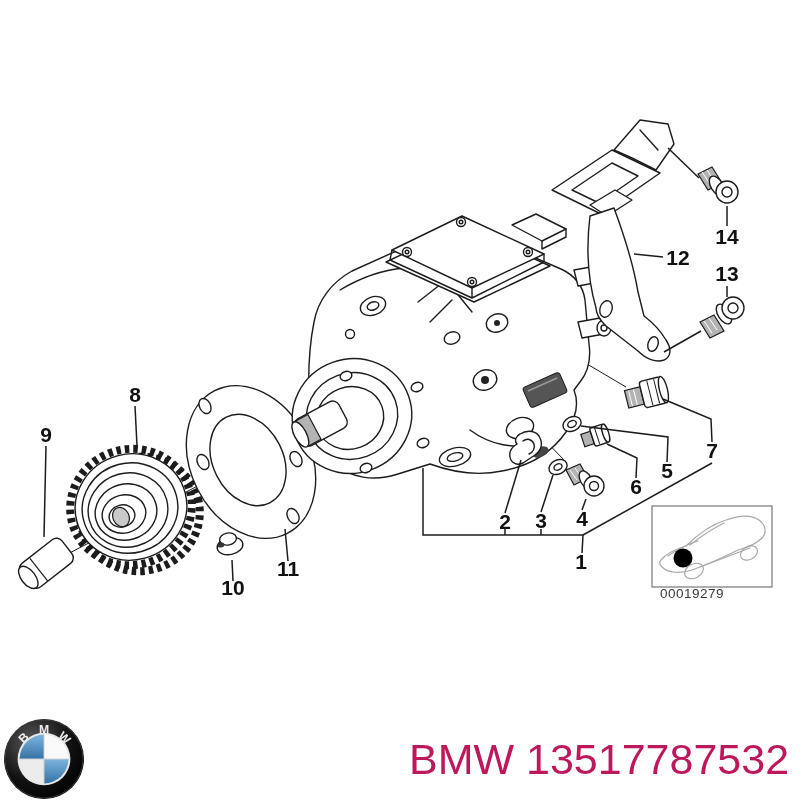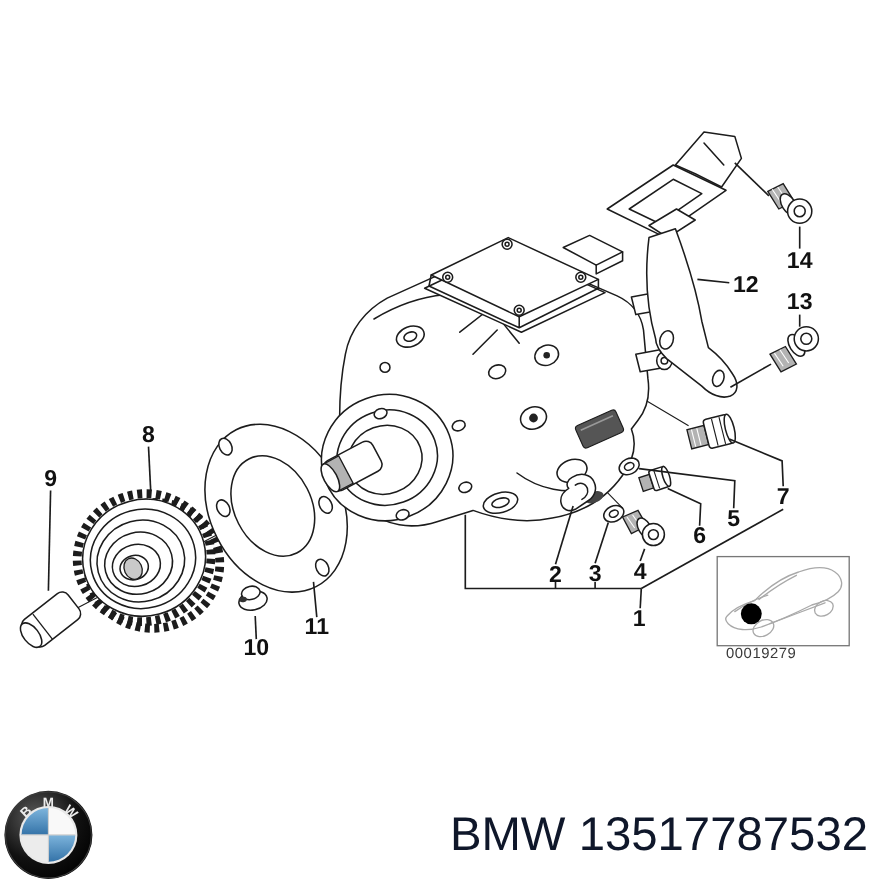--- a/index.html
+++ b/index.html
@@ -2,21 +2,21 @@
 <html><head>
 <meta charset="utf-8">
 <style>
   html,body{margin:0;padding:0;background:#ffffff;}
   #stage{position:relative;width:800px;height:800px;background:#ffffff;overflow:hidden;
          font-family:"Liberation Sans",sans-serif;}
   #drawing{position:absolute;left:0;top:0;}
   .callout{font-family:"Liberation Sans",sans-serif;font-weight:bold;font-size:21px;fill:#111;}
   .code-text{font-family:"Liberation Sans",sans-serif;font-size:13.5px;fill:#3a3a3a;letter-spacing:.5px;}
   .footer-text{position:absolute;left:409px;top:738px;font-size:43px;line-height:1;
-               color:#0f172a;white-space:nowrap;}
+               color:#be185d;white-space:nowrap;}
   .logo-wrap{position:absolute;left:3px;top:718px;width:82px;height:82px;}
   .logo-letter{font-family:"Liberation Sans",sans-serif;font-weight:bold;font-size:12.5px;fill:#ececec;}
   .ln{stroke:#1c1c1c;stroke-width:1.5;fill:none;}
   .thin{stroke:#1c1c1c;stroke-width:1;fill:none;}
   .part{stroke:#1c1c1c;stroke-width:1.4;fill:#ffffff;stroke-linejoin:round;stroke-linecap:round;}
   .part-nf{stroke:#1c1c1c;stroke-width:1.4;fill:none;stroke-linejoin:round;stroke-linecap:round;}
   .gray{stroke:#1c1c1c;stroke-width:1.2;fill:#b3b3b3;}
   .dark{stroke:#1c1c1c;stroke-width:1;fill:#555555;}
   .car{stroke:#a9a9a9;stroke-width:1.2;fill:none;stroke-linejoin:round;stroke-linecap:round;}
 </style>

